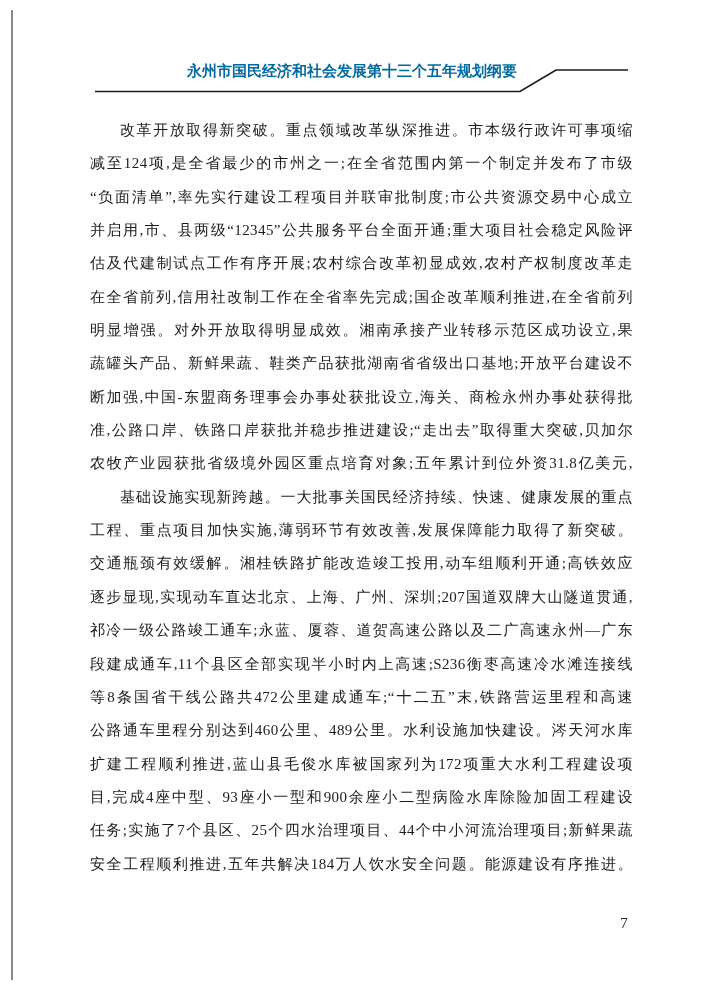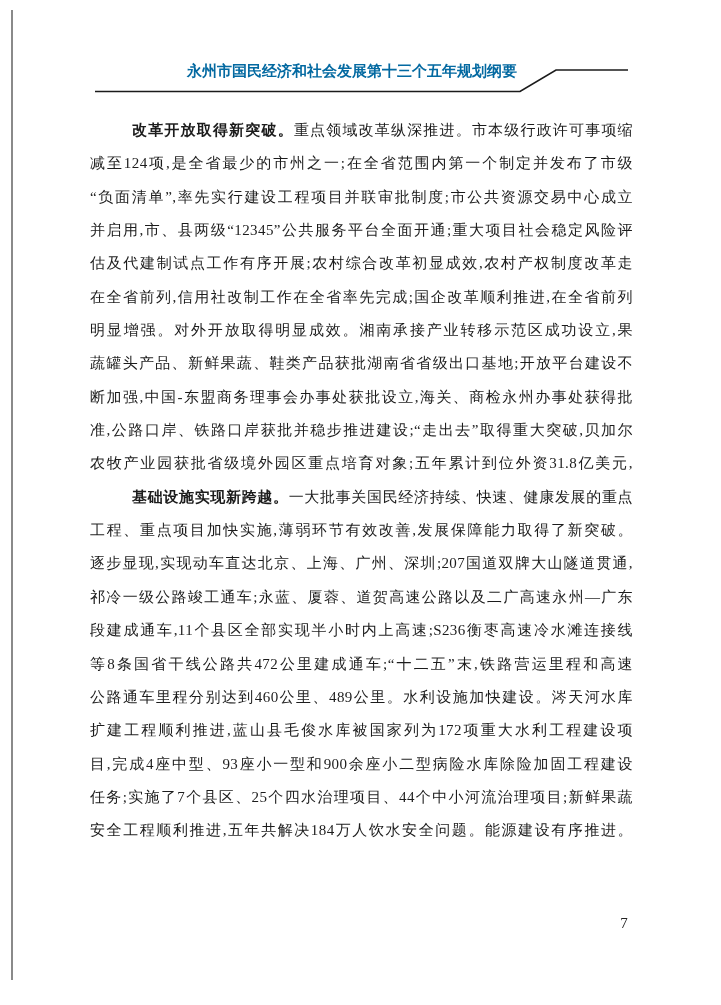--- a/index.html
+++ b/index.html
@@ -56,21 +56,21 @@
     text-align: justify;
     text-align-last: justify;
     overflow: hidden;
     white-space: nowrap;
   }
   .line.indent { text-indent: 2em; }
   .line.end {
     text-align: left;
     text-align-last: left;
   }
-  .lead { font-weight: bold; margin-left: 12px; }
+  .lead { font-weight: normal; }
   
   #page-number {
     position: absolute;
     left: 612px;
     top: 915px;
     width: 24px;
     text-align: center;
     font-size: 15px;
     color: #222222;
   }
@@ -97,20 +97,21 @@
     <div class="line">估及代建制试点工作有序开展;农村综合改革初显成效,农村产权制度改革走</div>
     <div class="line">在全省前列,信用社改制工作在全省率先完成;国企改革顺利推进,在全省前列</div>
     <div class="line">明显增强。对外开放取得明显成效。湘南承接产业转移示范区成功设立,果</div>
     <div class="line">蔬罐头产品、新鲜果蔬、鞋类产品获批湖南省省级出口基地;开放平台建设不</div>
     <div class="line">断加强,中国-东盟商务理事会办事处获批设立,海关、商检永州办事处获得批</div>
     <div class="line">准,公路口岸、铁路口岸获批并稳步推进建设;“走出去”取得重大突破,贝加尔</div>
     <div class="line">农牧产业园获批省级境外园区重点培育对象;五年累计到位外资31.8亿美元,</div>
 
     <div class="line indent"><span class="lead">基础设施实现新跨越。</span><span>一大批事关国民经济持续、快速、健康发展的重点</span></div>
     <div class="line">工程、重点项目加快实施,薄弱环节有效改善,发展保障能力取得了新突破。</div>
+    <div class="line">交通瓶颈有效缓解。湘桂铁路扩能改造竣工投用,动车组顺利开通;高铁效应</div>
     <div class="line">逐步显现,实现动车直达北京、上海、广州、深圳;207国道双牌大山隧道贯通,</div>
     <div class="line">祁冷一级公路竣工通车;永蓝、厦蓉、道贺高速公路以及二广高速永州—广东</div>
     <div class="line">段建成通车,11个县区全部实现半小时内上高速;S236衡枣高速冷水滩连接线</div>
     <div class="line">等8条国省干线公路共472公里建成通车;“十二五”末,铁路营运里程和高速</div>
     <div class="line">公路通车里程分别达到460公里、489公里。水利设施加快建设。涔天河水库</div>
     <div class="line">扩建工程顺利推进,蓝山县毛俊水库被国家列为172项重大水利工程建设项</div>
     <div class="line">目,完成4座中型、93座小一型和900余座小二型病险水库除险加固工程建设</div>
     <div class="line">任务;实施了7个县区、25个四水治理项目、44个中小河流治理项目;新鲜果蔬</div>
     <div class="line">安全工程顺利推进,五年共解决184万人饮水安全问题。能源建设有序推进。</div>
 

